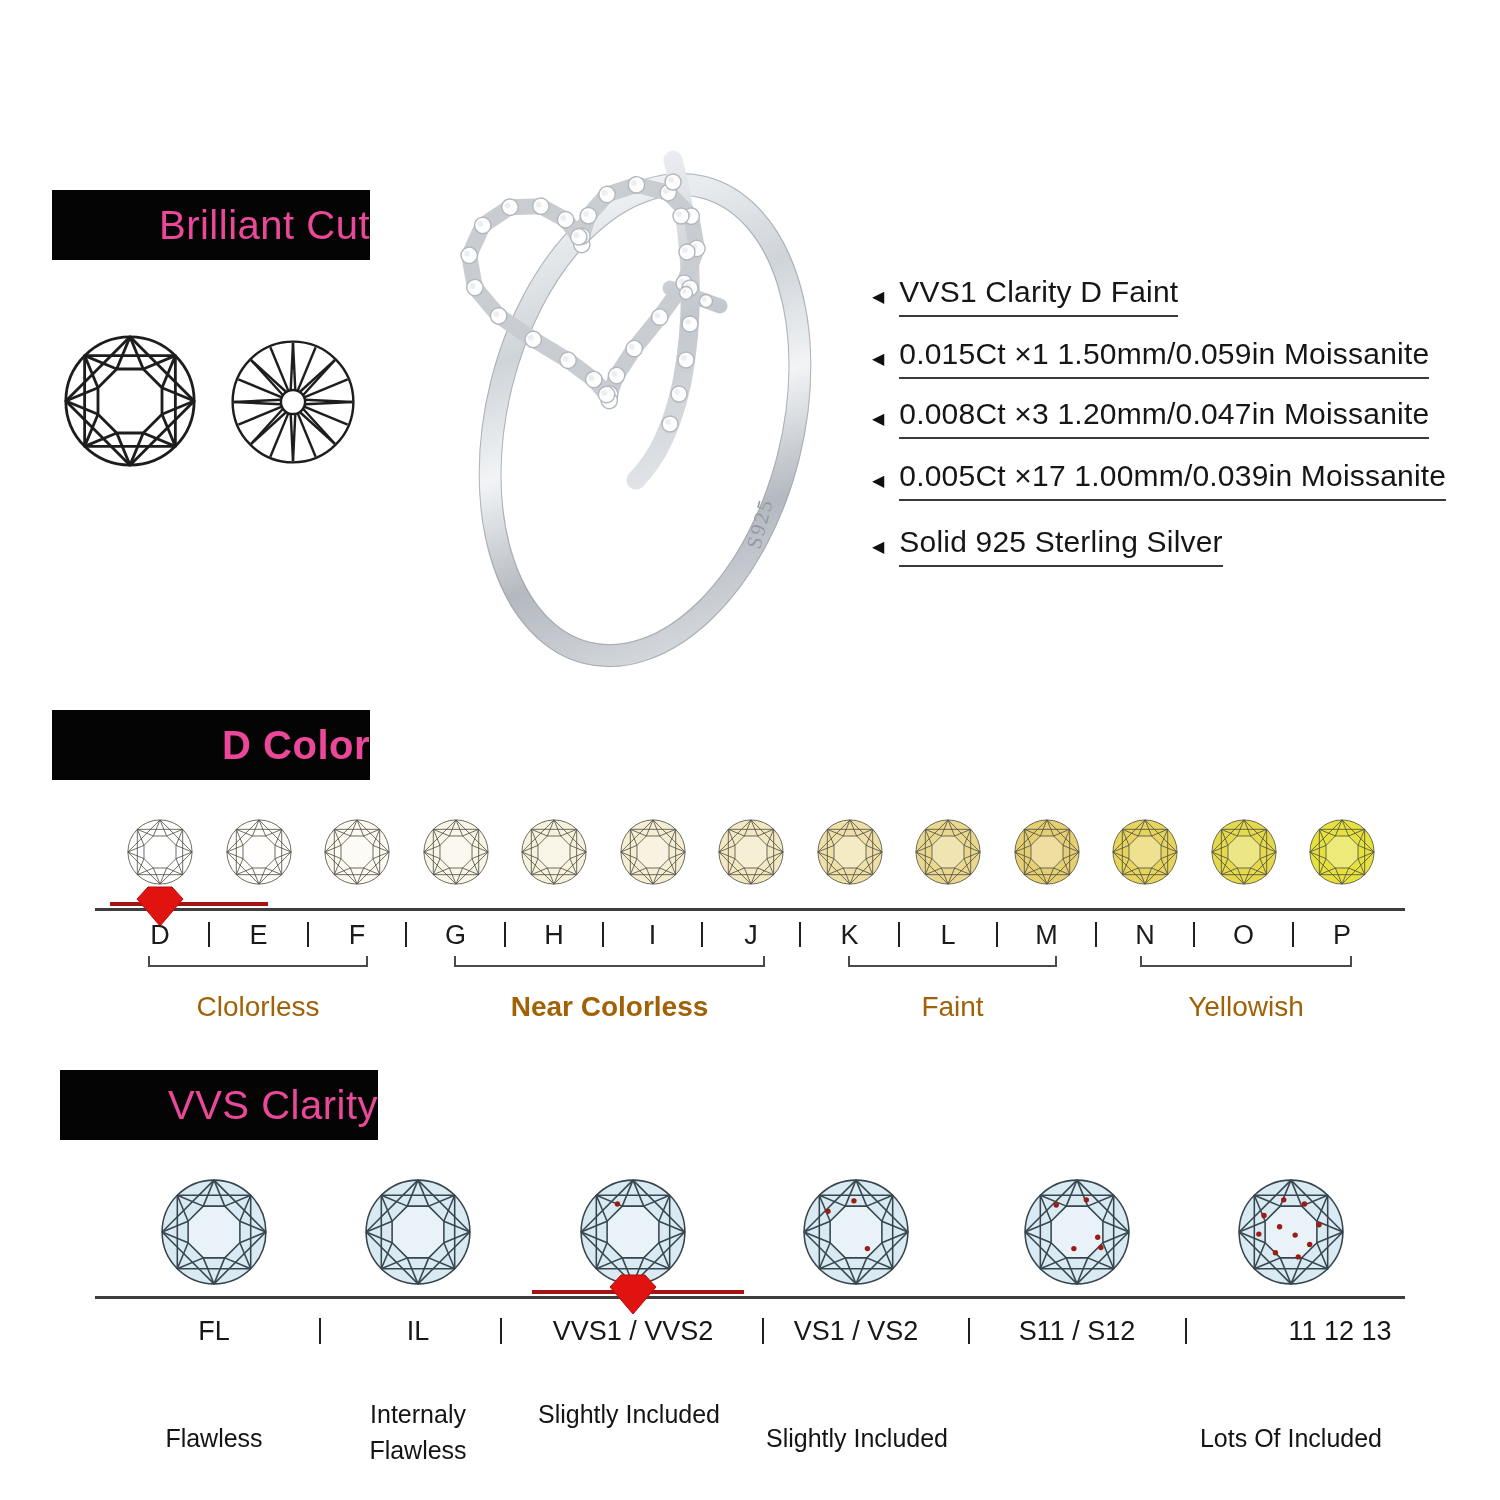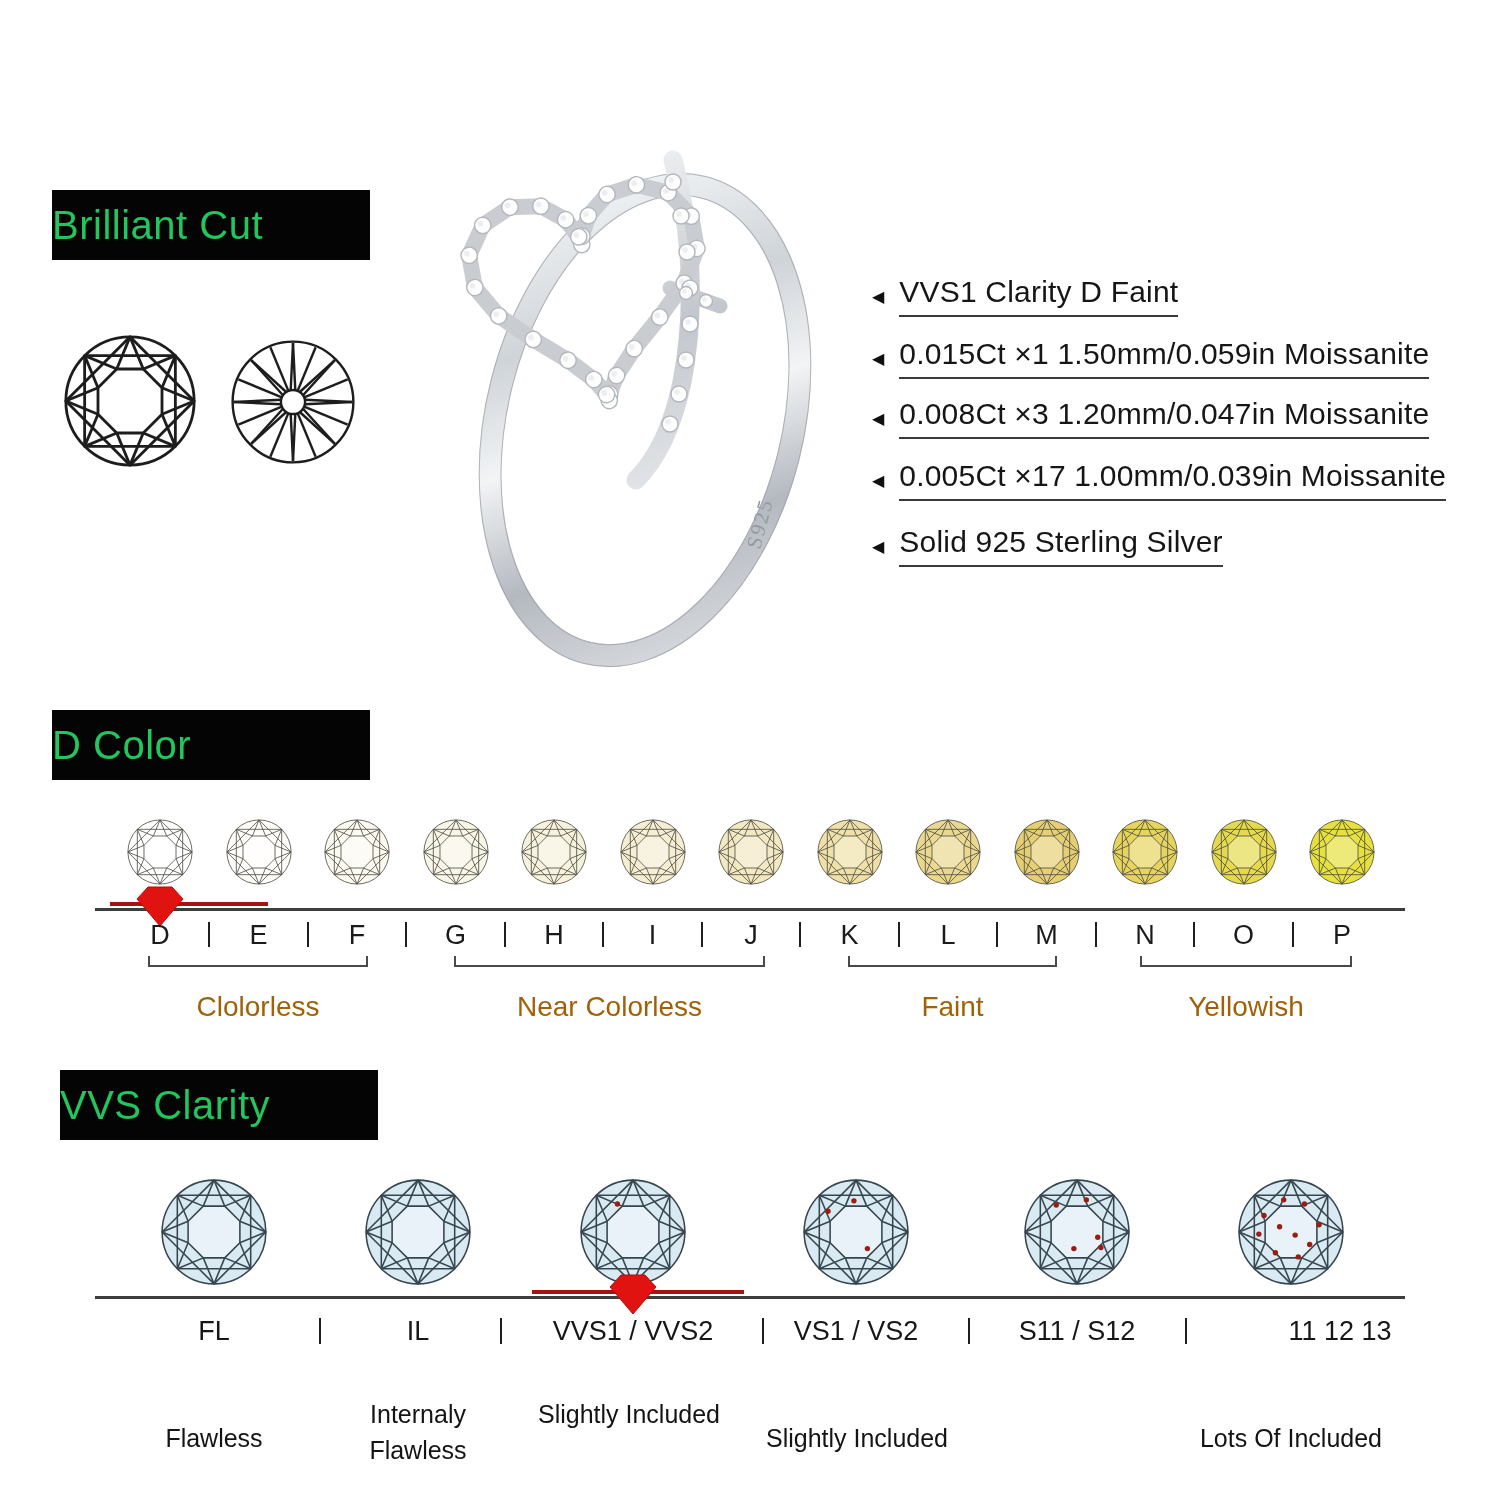--- a/index.html
+++ b/index.html
@@ -1,20 +1,20 @@
 <!DOCTYPE html>
 <html><head>
 <meta charset="utf-8">
 <style>
   html,body{margin:0;padding:0;background:#ffffff;}
   .canvas{position:relative;width:1500px;height:1500px;background:#ffffff;overflow:hidden;
           font-family:"Liberation Sans",sans-serif;color:#161616;}
   .abs{position:absolute;}
-  .banner{position:absolute;left:52px;width:318px;height:70px;background:#040404;color:#22c55e;
-          display:flex;align-items:center;justify-content:flex-start;font-size:40px;letter-spacing:.5px;}
+  .banner{position:absolute;left:52px;width:318px;height:70px;background:#040404;color:#ec4899;
+          display:flex;align-items:center;justify-content:flex-end;font-size:40px;letter-spacing:.5px;}
   .bullet{position:absolute;left:872px;display:flex;align-items:center;white-space:nowrap;}
   .bullet .arrow{font-size:16px;margin-right:15px;color:#101010;}
   .bullet .txt{font-size:30px;letter-spacing:.2px;border-bottom:2px solid #3a3a3a;padding-bottom:6px;}
   .hline{position:absolute;left:95px;width:1310px;height:3px;background:#3d3d3d;}
   .redline{position:absolute;height:4px;background:#a31512;}
   .gem{position:absolute;width:48px;height:44px;}
   .letter{position:absolute;top:920px;transform:translateX(-50%);font-size:27px;color:#1b1b1b;}
   .vsep{position:absolute;width:2px;background:#1f1f1f;}
   .bracket{position:absolute;top:956px;height:11px;border:2px solid #4a4a4a;border-top:none;box-sizing:border-box;}
   .group-label{position:absolute;top:991px;font-size:28px;text-align:center;color:#a16207;}
@@ -205,21 +205,21 @@
   </div>
   <div class="bullet" style="top:459px;">
     <span class="arrow">◀</span>
     <span class="txt">0.005Ct ×17 1.00mm/0.039in Moissanite</span>
   </div>
   <div class="bullet" style="top:525px;">
     <span class="arrow">◀</span>
     <span class="txt">Solid 925 Sterling Silver</span>
   </div>
 
-  <div class="banner" style="top:710px;">
+  <div class="banner" style="top:710px;font-weight:bold;">
     <span>D Color</span>
   </div>
 
   <div id="color-stones" class="stones-row" style="left:126px;top:818px;width:1250px;height:68px;">
       <div><svg viewBox="-53 -53 106 106" width="68" height="68">
           <g stroke="#514f46" stroke-width="1.3" fill="none" stroke-linejoin="round">
             <circle cx="0" cy="0" r="50" fill="#ffffff"></circle>
             <polygon points="3.061616997868383e-15,-50 50,0 3.061616997868383e-15,50 -50,6.123233995736766e-15"></polygon>
             <polygon points="35.35533905932738,-35.35533905932737 35.35533905932738,35.35533905932737 -35.35533905932737,35.35533905932738 -35.355339059327385,-35.35533905932737"></polygon>
             <polygon points="10.332452673857425,-24.94474737780474 24.94474737780474,-10.332452673857425 24.94474737780474,10.332452673857425 10.332452673857425,24.94474737780474 -10.332452673857423,24.94474737780474 -24.94474737780474,10.332452673857427 -24.94474737780475,-10.332452673857409 -10.332452673857416,-24.944747377804745" fill="rgba(255,255,255,0.32)"></polygon>
@@ -564,21 +564,21 @@
       <div class="vsep" style="left: 1291.8px; top: 922px; height: 25px;"></div>
       <span class="letter" style="left: 1342px;">P</span>
     </div>
 
   <div class="bracket" style="left:148px;width:220px;"></div>
   <div class="bracket" style="left:454px;width:311px;"></div>
   <div class="bracket" style="left:848px;width:209px;"></div>
   <div class="bracket" style="left:1140px;width:212px;"></div>
 
   <div class="group-label" style="left:148px;width:220px;">Clolorless</div>
-  <div class="group-label" style="left:454px;width:311px;">Near Colorless</div>
+  <div class="group-label" style="left:454px;width:311px;font-weight:bold;">Near Colorless</div>
   <div class="group-label" style="left:848px;width:209px;">Faint</div>
   <div class="group-label" style="left:1140px;width:212px;">Yellowish</div>
 
   <div class="banner" style="top:1070px;margin-left:8px;">
     <span>VVS Clarity</span>
   </div>
 
   <div id="clarity-stones">
       <div class="abs" style="left: 159px; top: 1177px;"><svg viewBox="-53 -53 106 106" width="110" height="110">
           <g stroke="#37464e" stroke-width="1.5" fill="none" stroke-linejoin="round">

